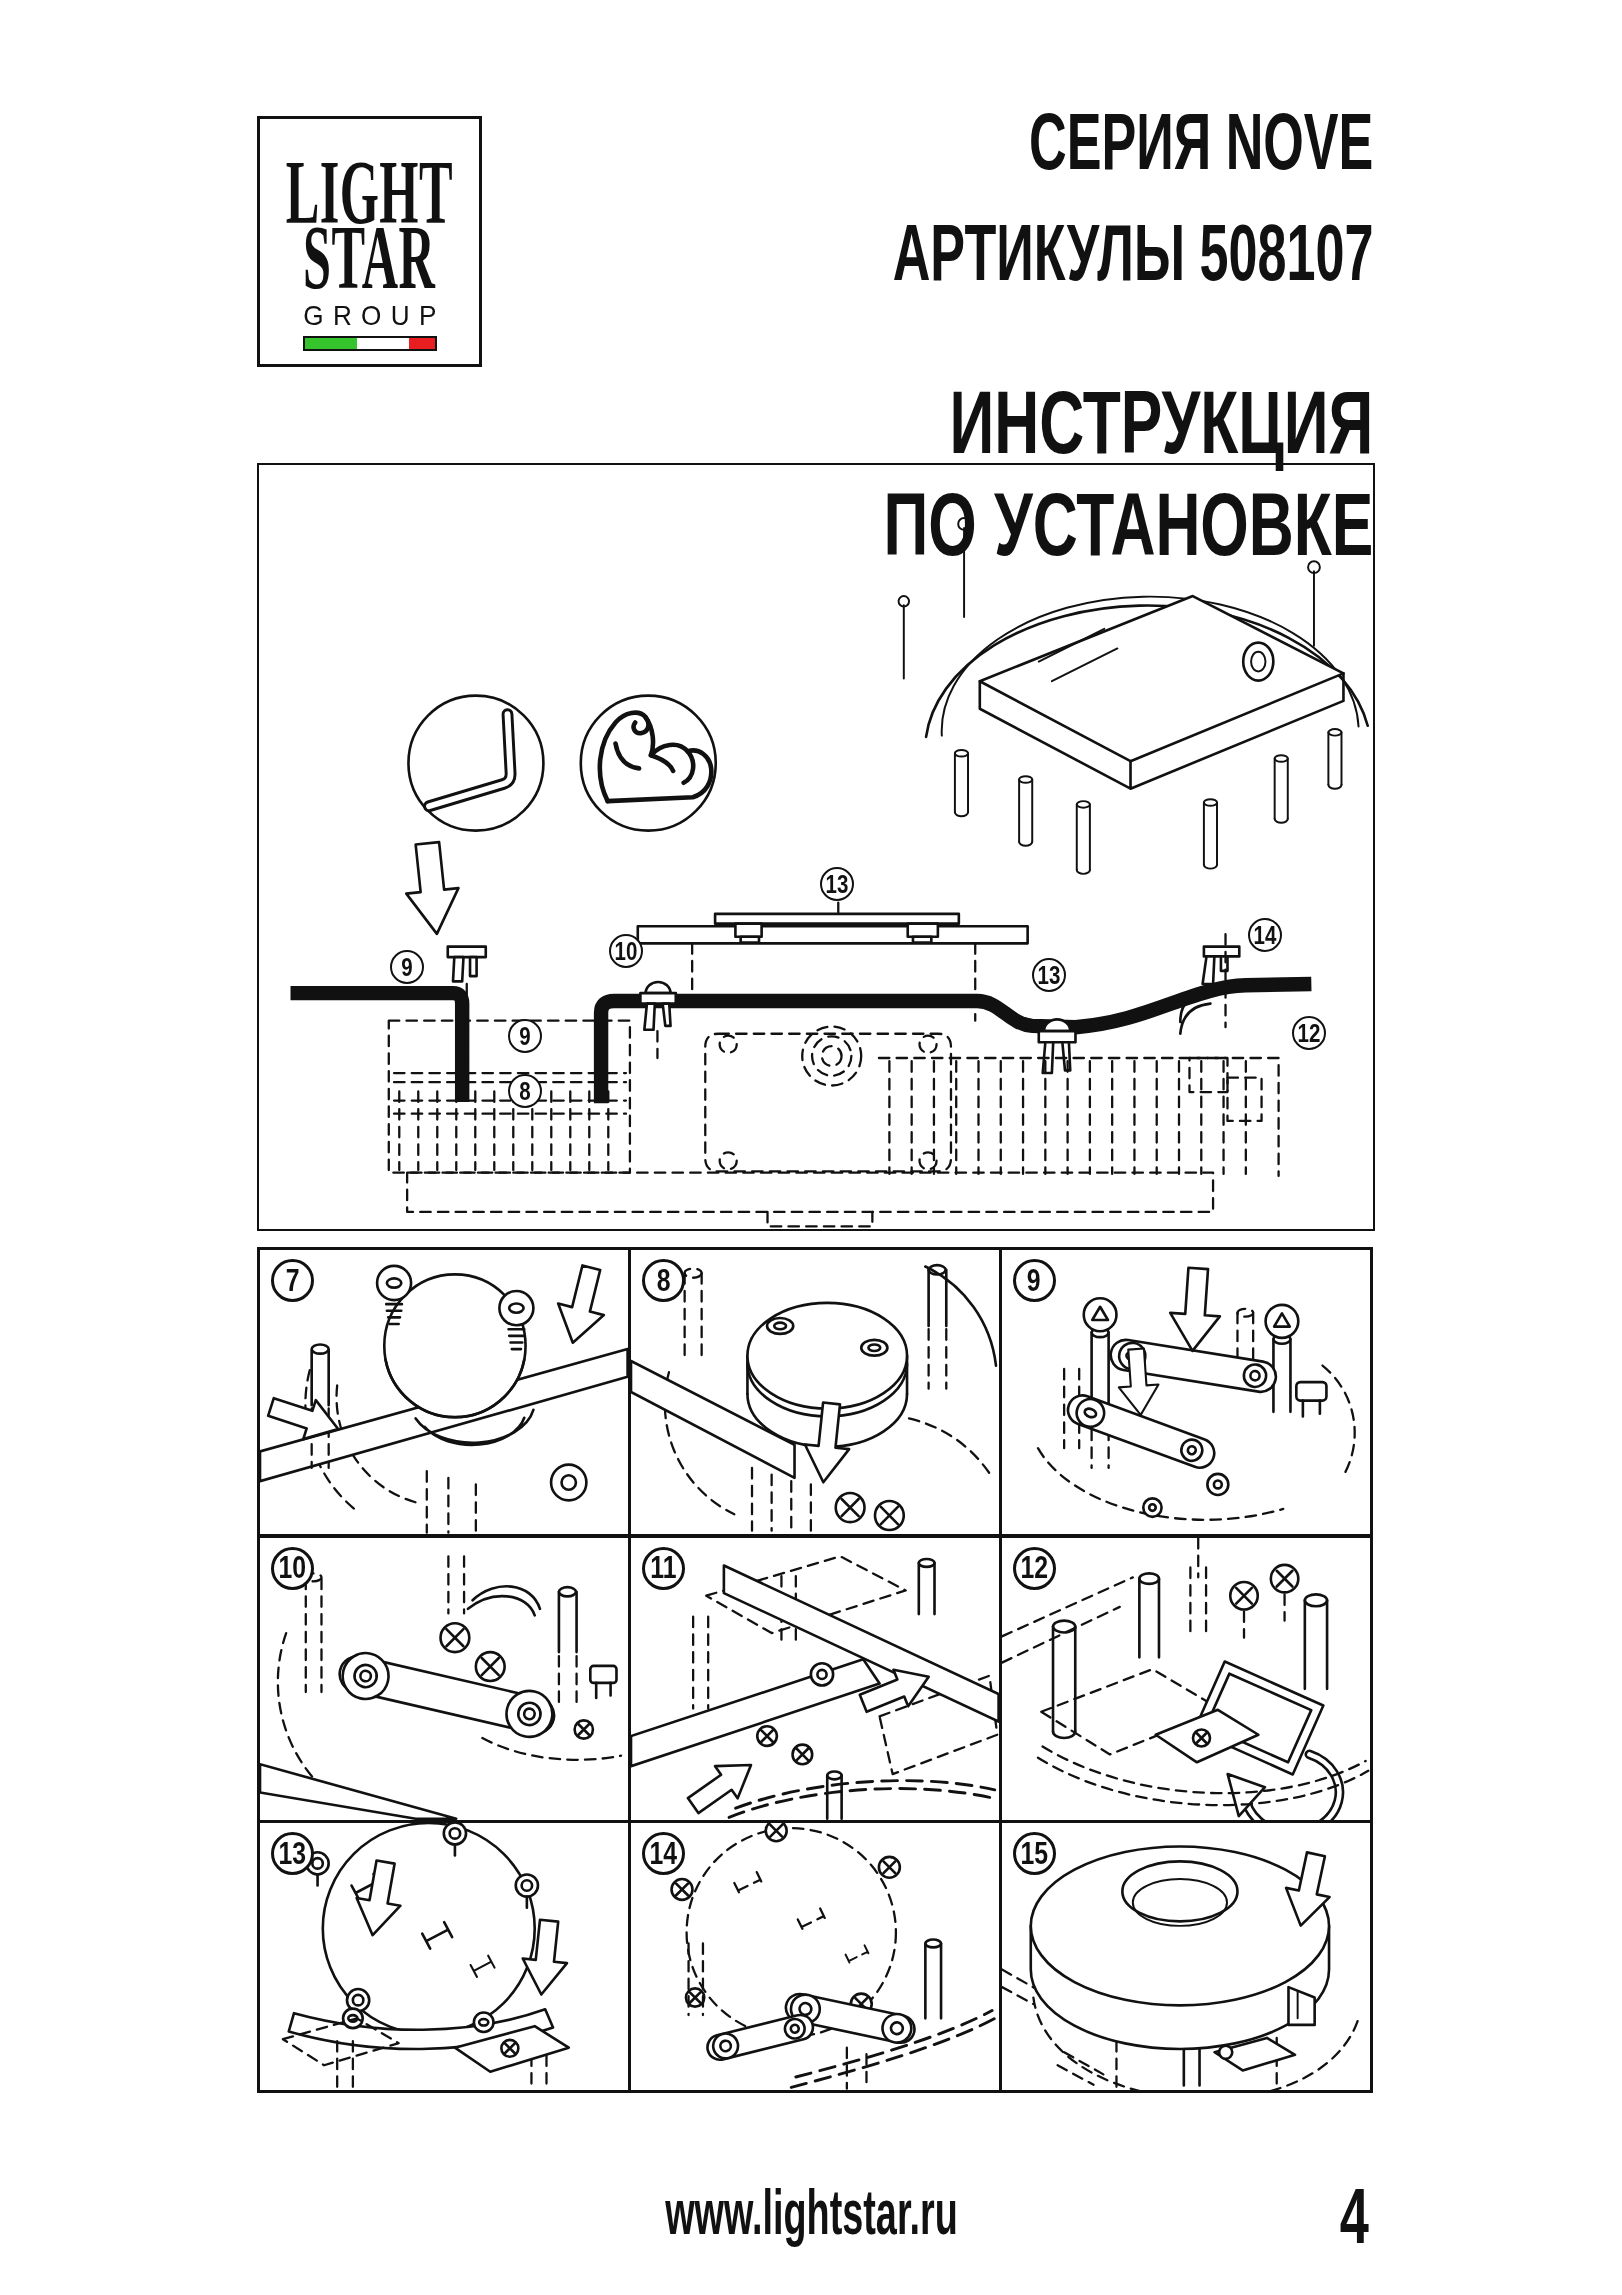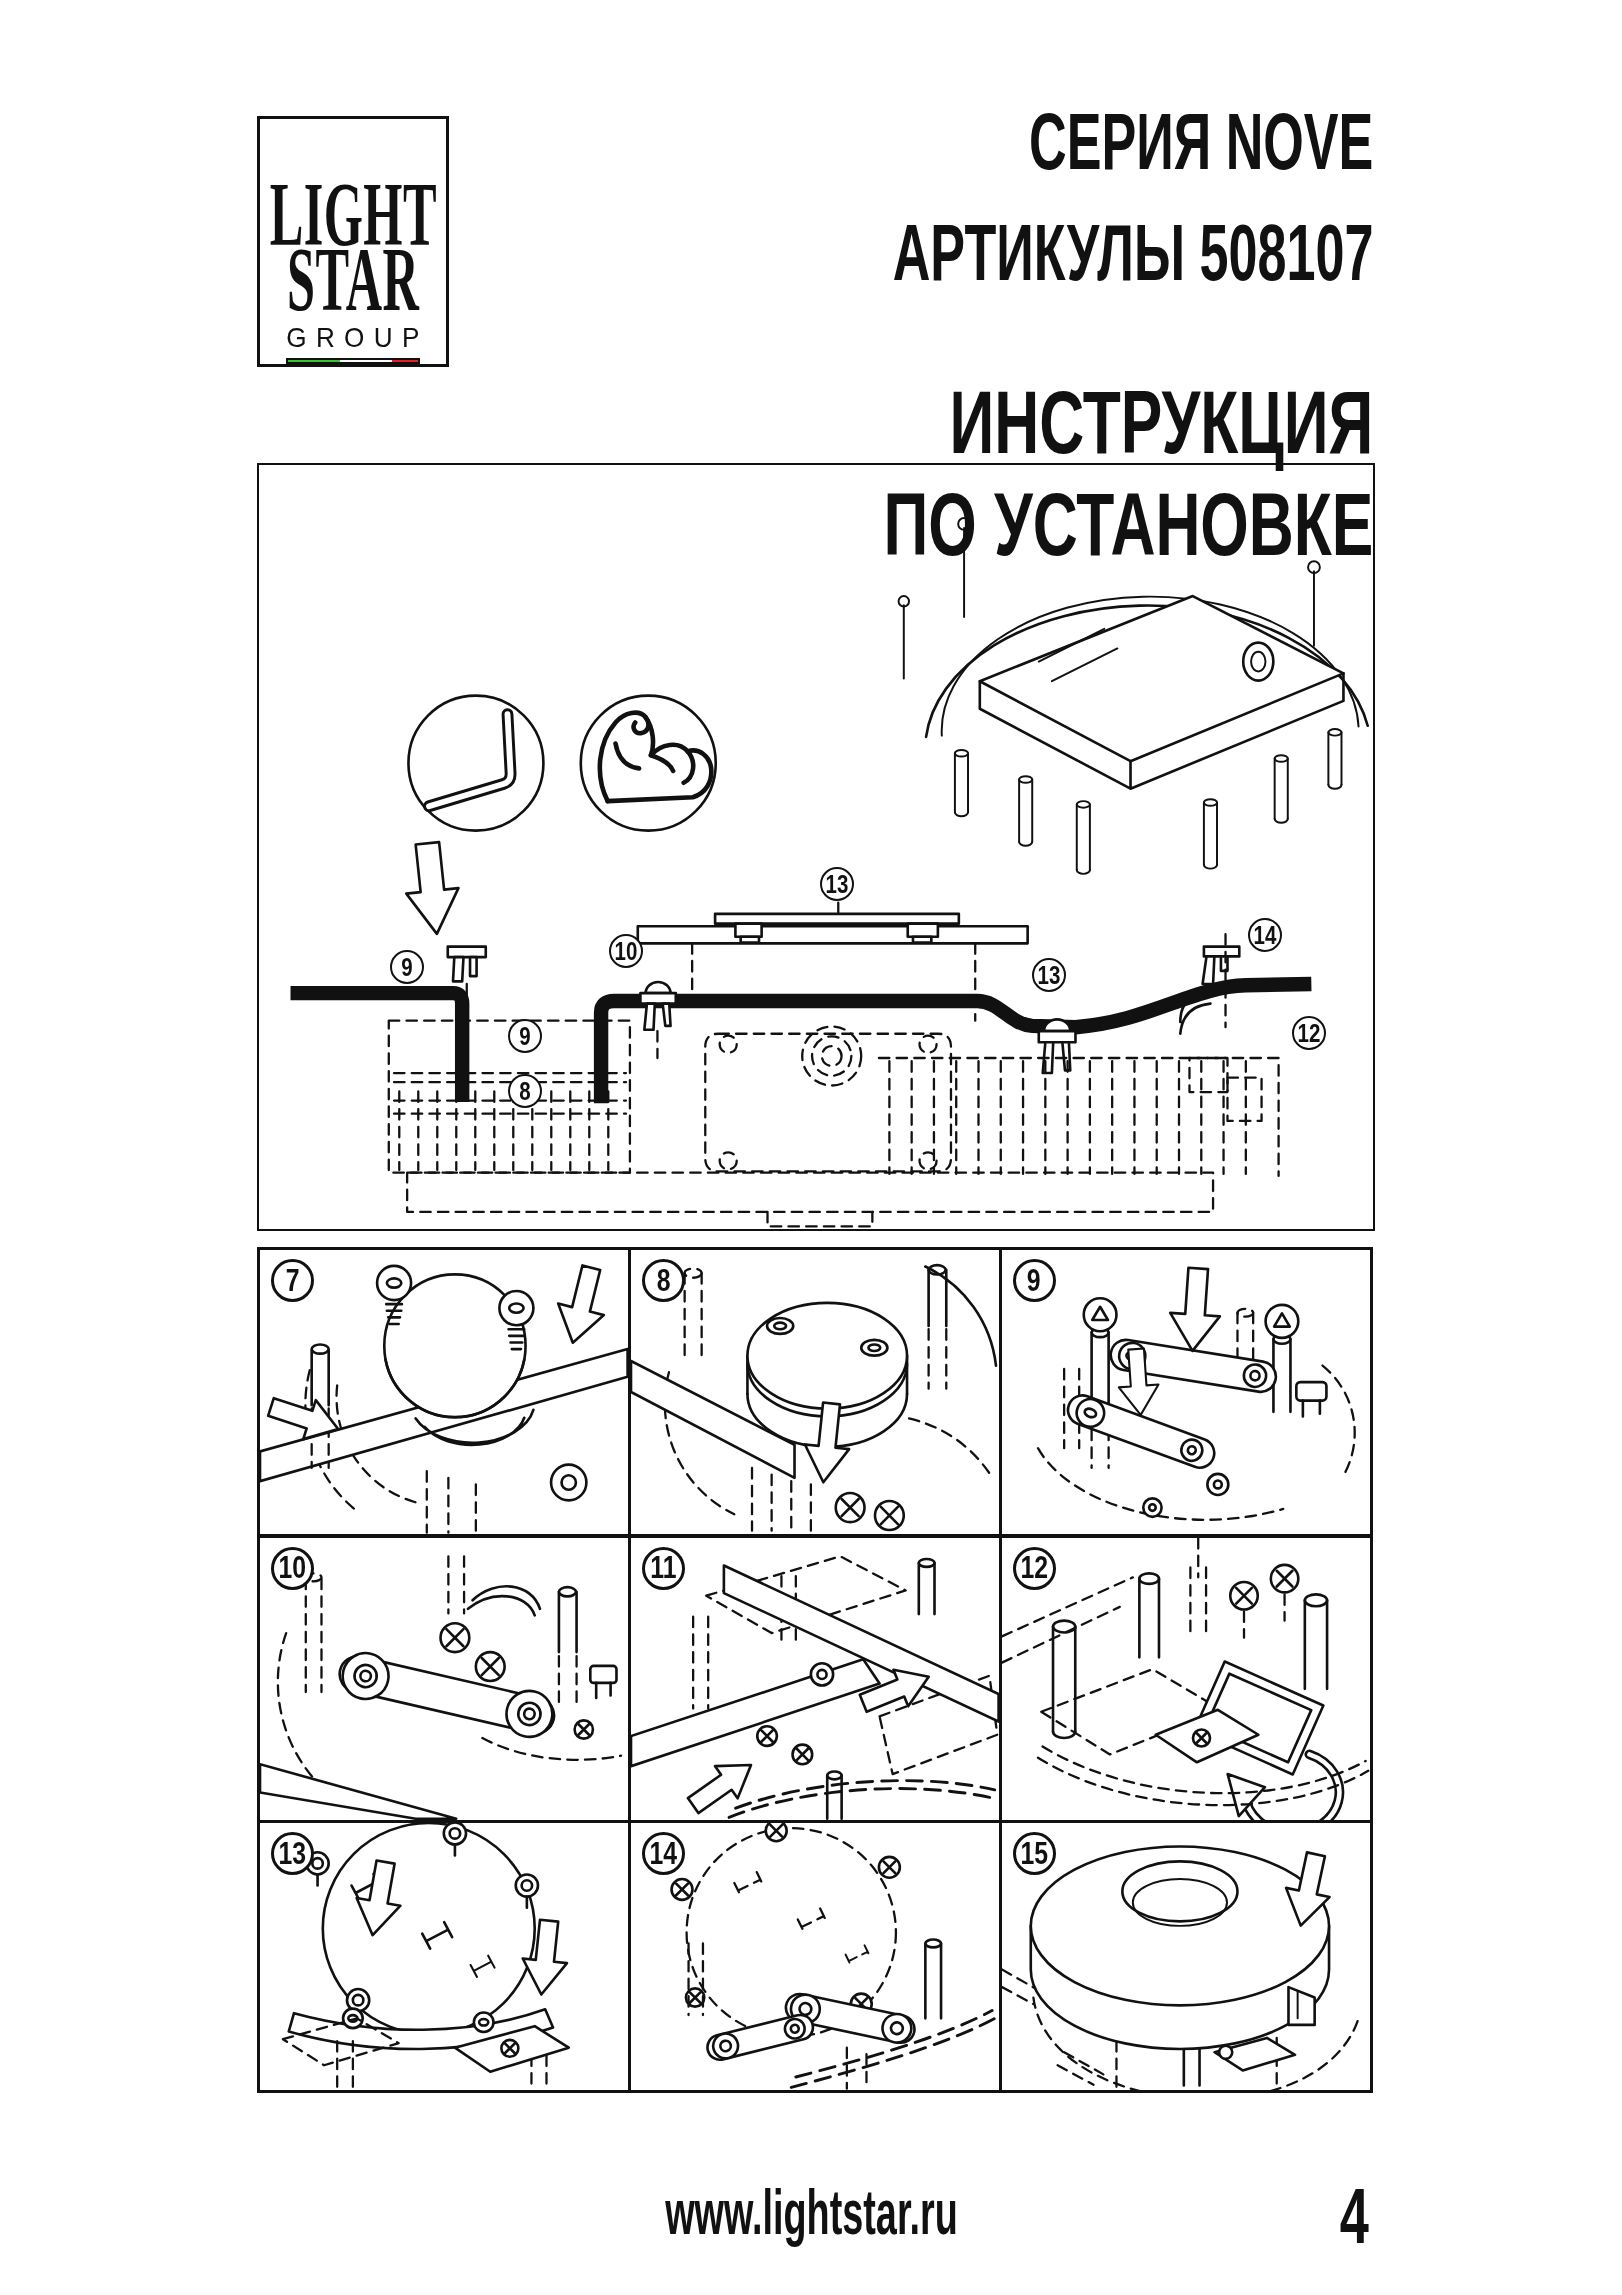--- a/index.html
+++ b/index.html
@@ -7,23 +7,23 @@
     --flag-green:#35c42c;
     --flag-white:#ffffff;
     --flag-red:#e81e20;
   }
   html,body{margin:0;padding:0;background:#888;}
   .page{
     position:relative;width:1623px;height:2295px;background:#ffffff;
     font-family:"Liberation Sans",sans-serif;color:var(--ink);overflow:hidden;
   }
   
-  .logo{position:absolute;left:257px;top:116px;width:192px;height:251px;
+  .logo{position:absolute;left:257px;top:116px;width:225px;height:251px;
     border:3.3px solid var(--ink);box-sizing:border-box;display:flex;flex-direction:column;
-    align-items:center;padding-top:63px;}
+    align-items:center;padding-top:41px;}
   .logo-word{font-family:"Liberation Serif",serif;font-weight:bold;font-size:90px;
     line-height:65px;transform:scaleX(0.56);letter-spacing:0.7px;white-space:nowrap;}
   .logo-group{margin-top:11.8px;font-size:27.5px;line-height:27.5px;letter-spacing:9.8px;
     padding-left:9.8px;transform:scaleX(0.95);white-space:nowrap;}
   .logo-flag{margin-top:7.2px;width:130px;height:10.5px;border:2px solid var(--ink);display:flex;}
   .logo-flag .f-g{width:40%;background:var(--flag-green);}
   .logo-flag .f-w{width:40%;background:var(--flag-white);}
   .logo-flag .f-r{width:20%;background:var(--flag-red);}
   
   .header{position:absolute;top:99px;right:250px;text-align:right;font-weight:bold;}

